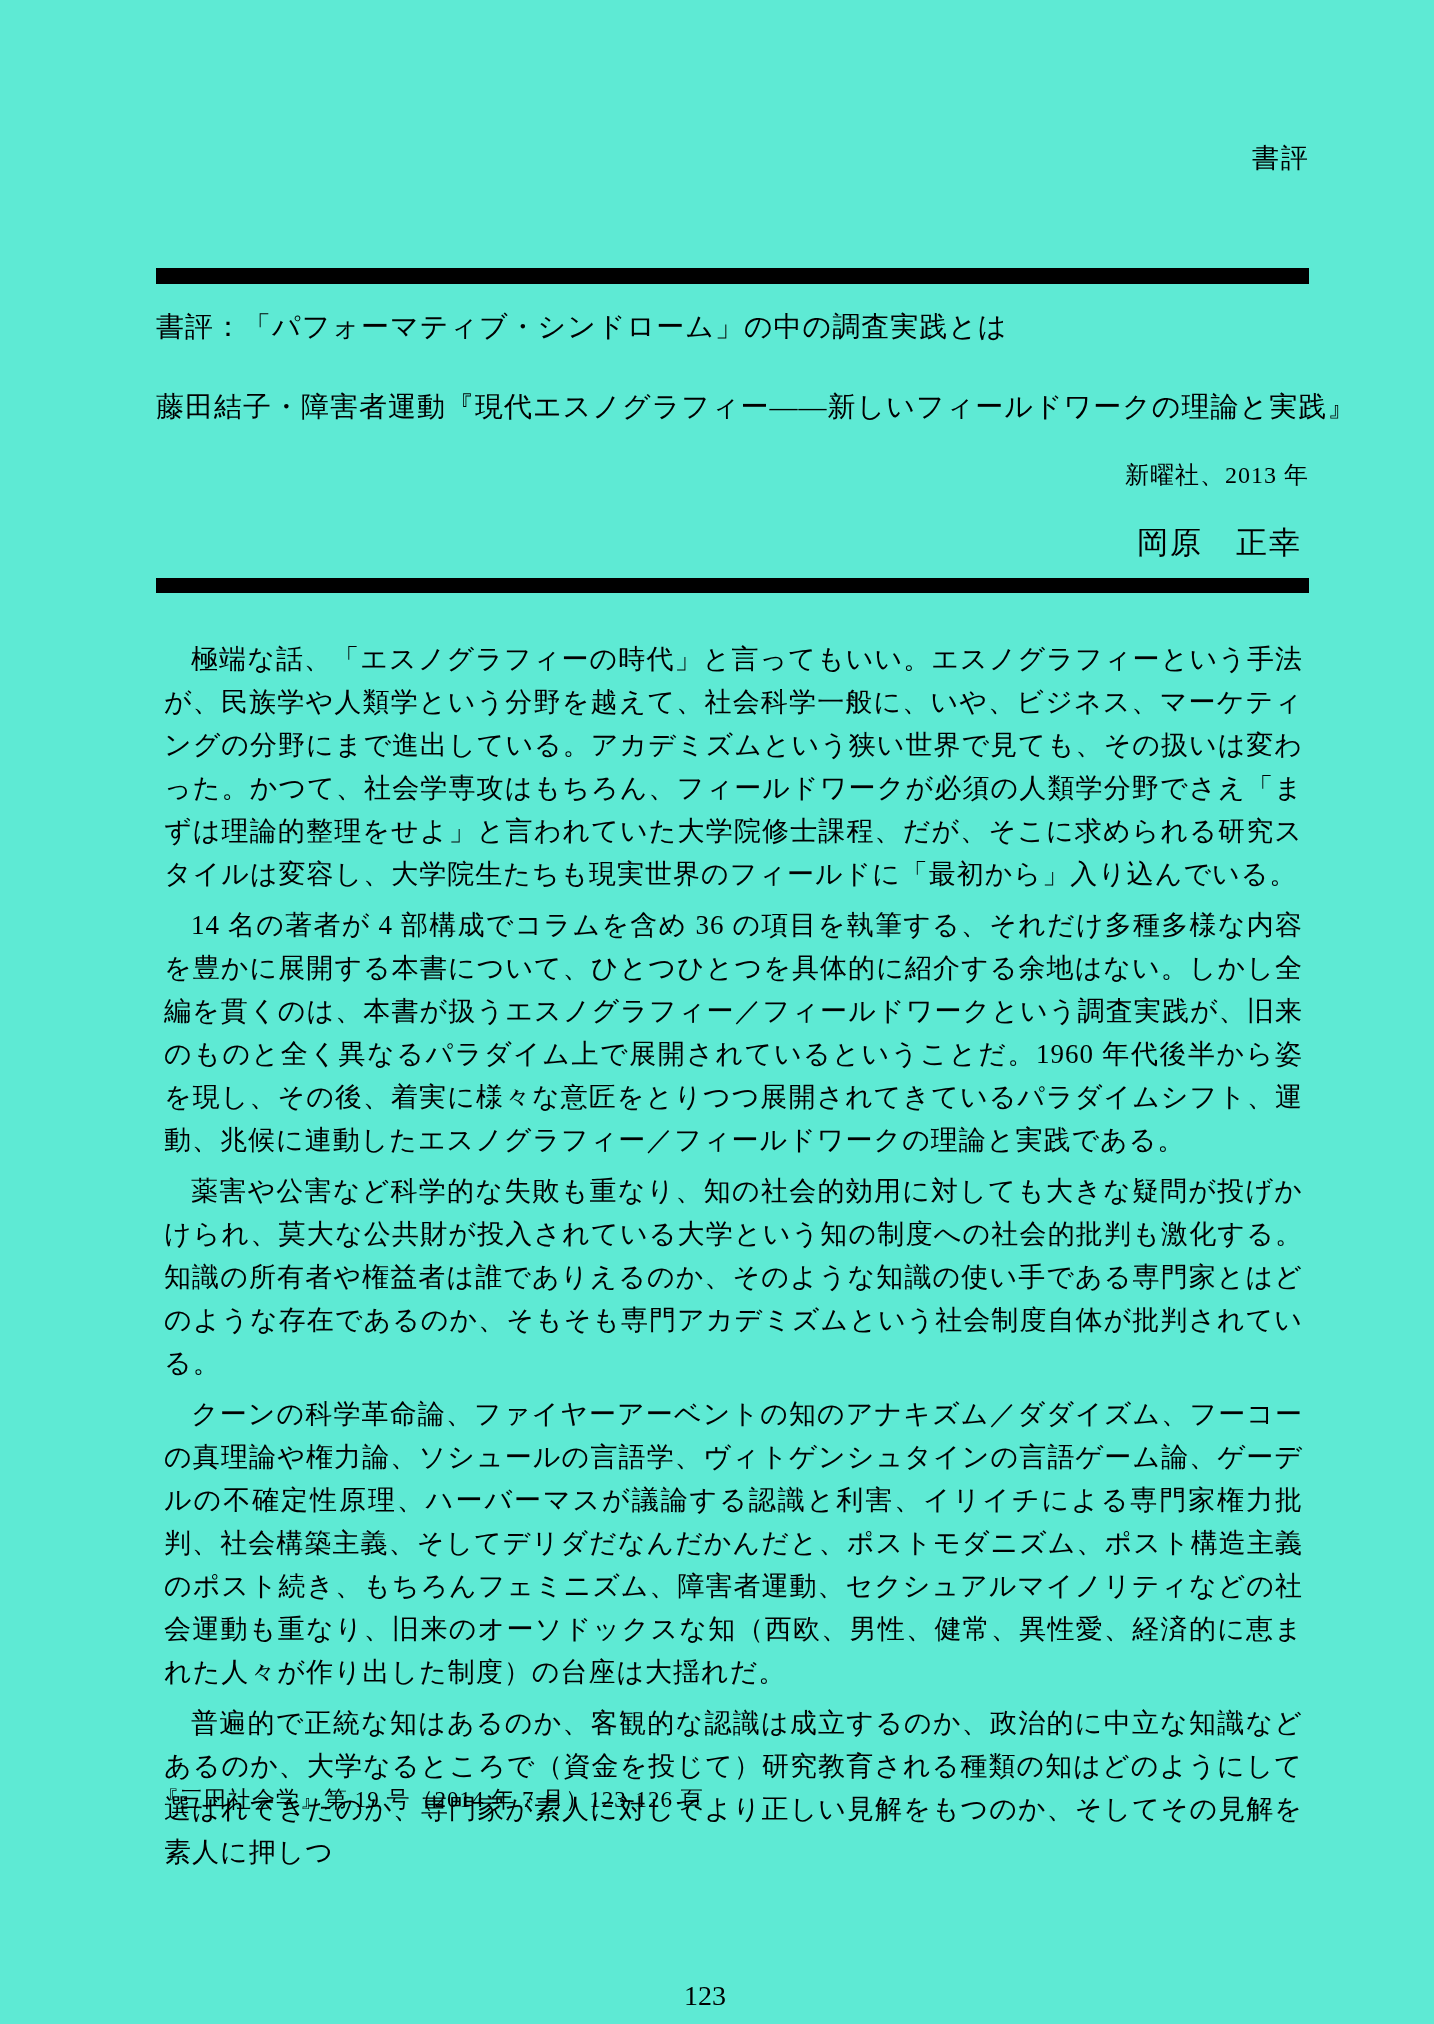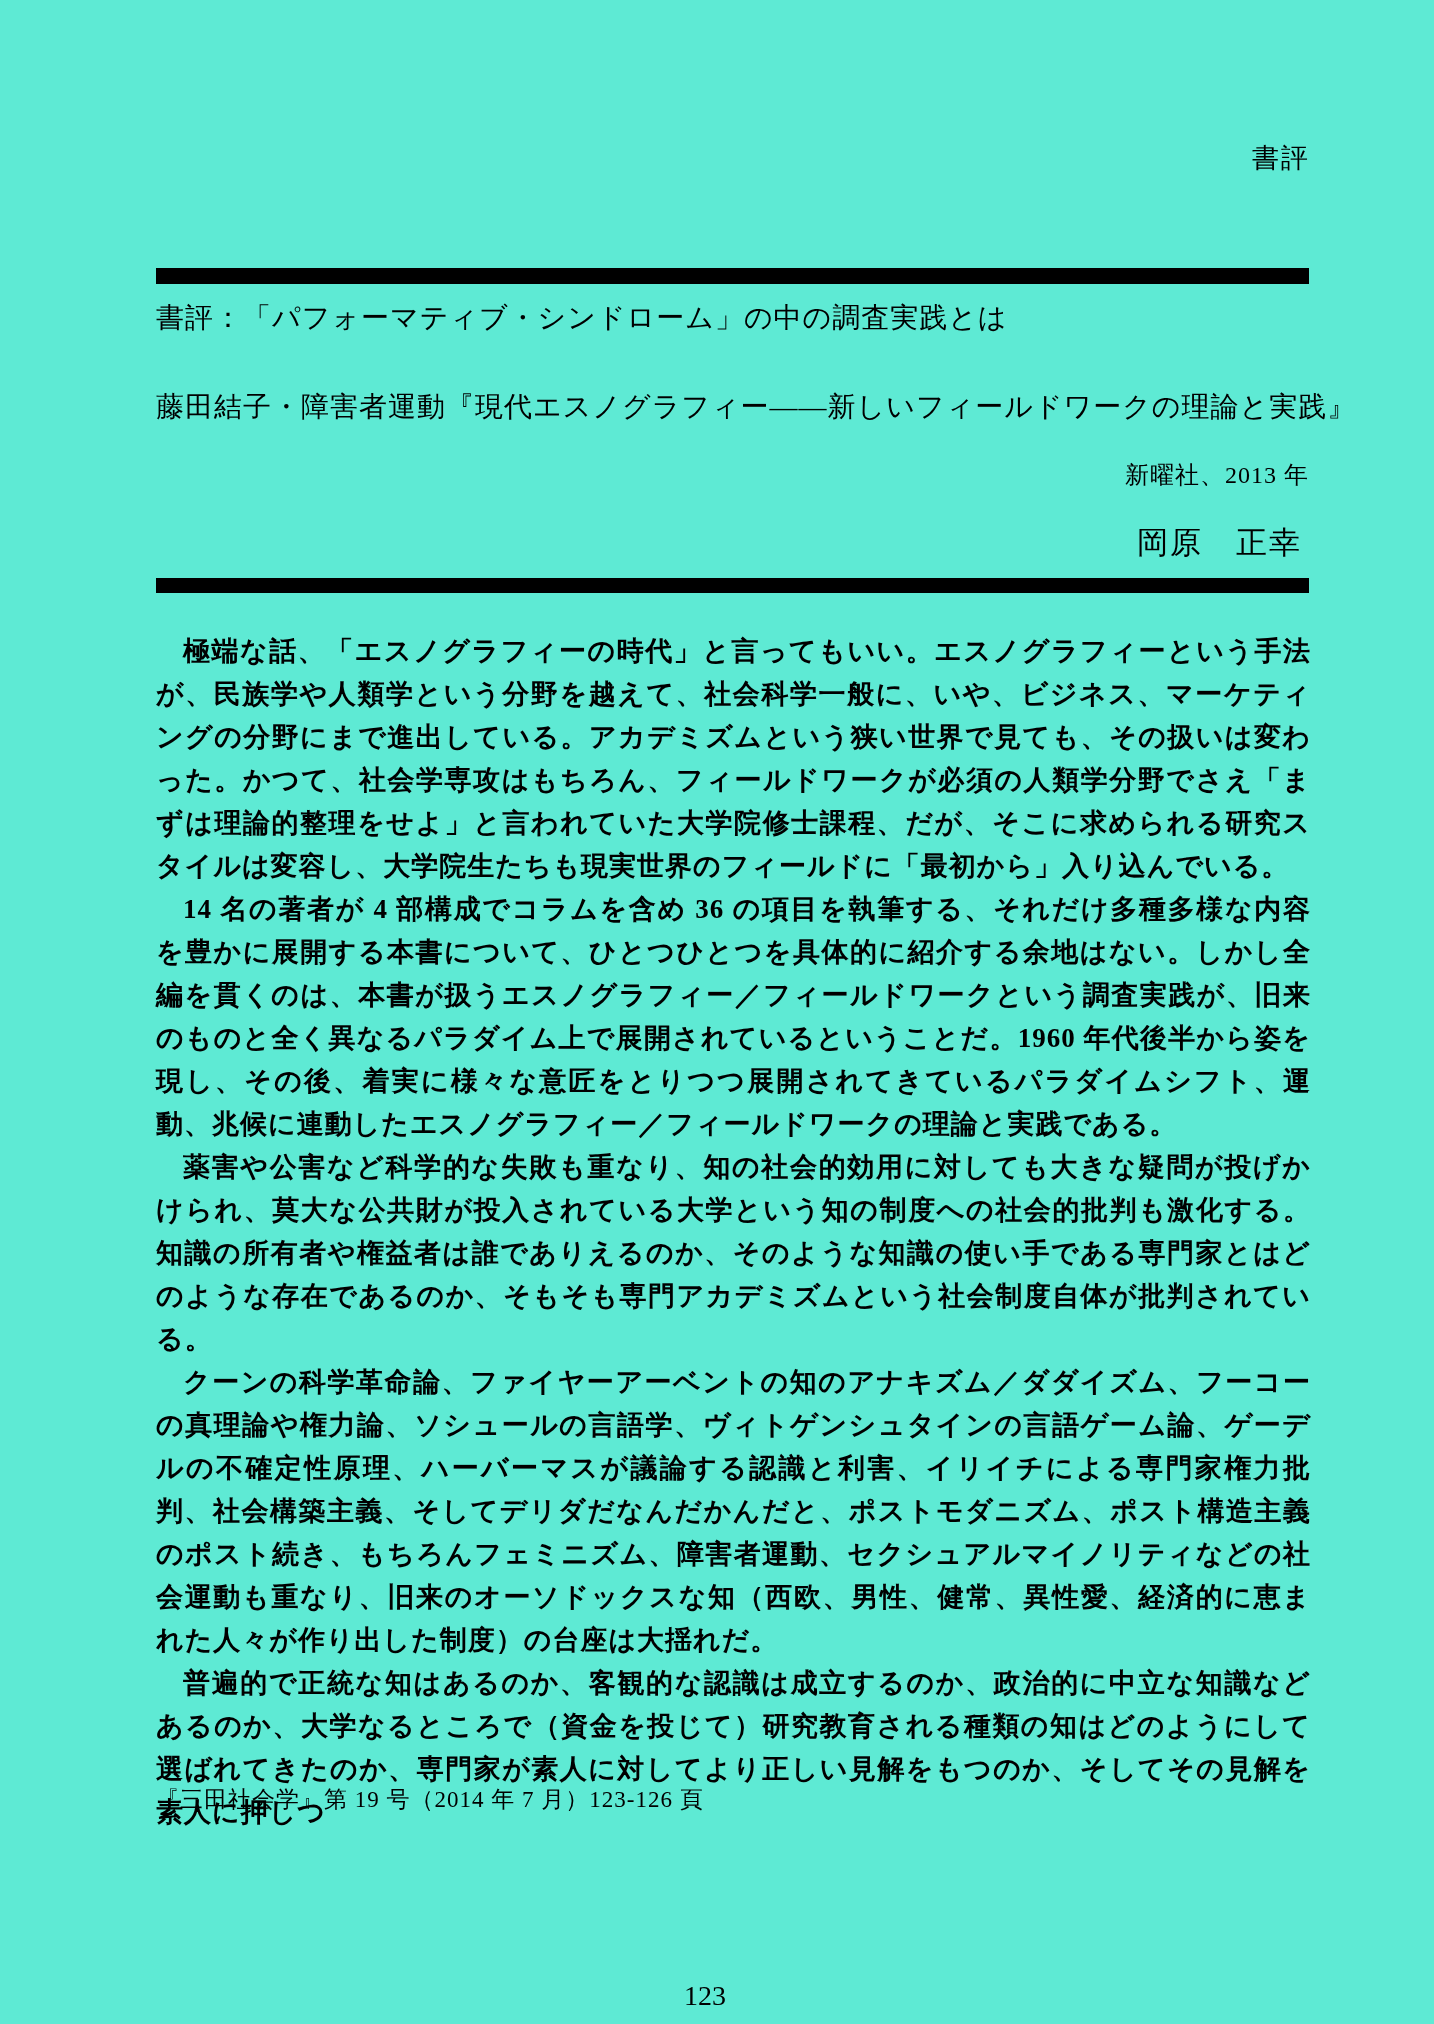--- a/index.html
+++ b/index.html
@@ -34,21 +34,21 @@
     top: 268px;
     height: 16px;
   }
   .rule-bottom {
     top: 578px;
     height: 15px;
   }
   .review-title {
     position: absolute;
     left: 156px;
-    top: 296px;
+    top: 305px;
     width: 1155px;
     font-size: 28px;
     line-height: 44px;
     letter-spacing: 1px;
     white-space: nowrap;
   }
   .book-title {
     position: absolute;
     left: 156px;
     top: 385px;
@@ -79,24 +79,23 @@
     left: 156px;
     top: 630px;
     width: 1155px;
     font-size: 27px;
     line-height: 43px;
     letter-spacing: 1px;
     text-align: justify;
     text-justify: inter-ideograph;
   }
   .review-body p {
-    margin: 0;
+    margin: 8px;
     padding: 0;
     text-indent: 1em;
-    font-weight: bold;
   }
   .citation-note {
     position: absolute;
     left: 156px;
     top: 1783px;
     width: 1155px;
     font-size: 23px;
     line-height: 34px;
     letter-spacing: 1px;
     text-align: left;

